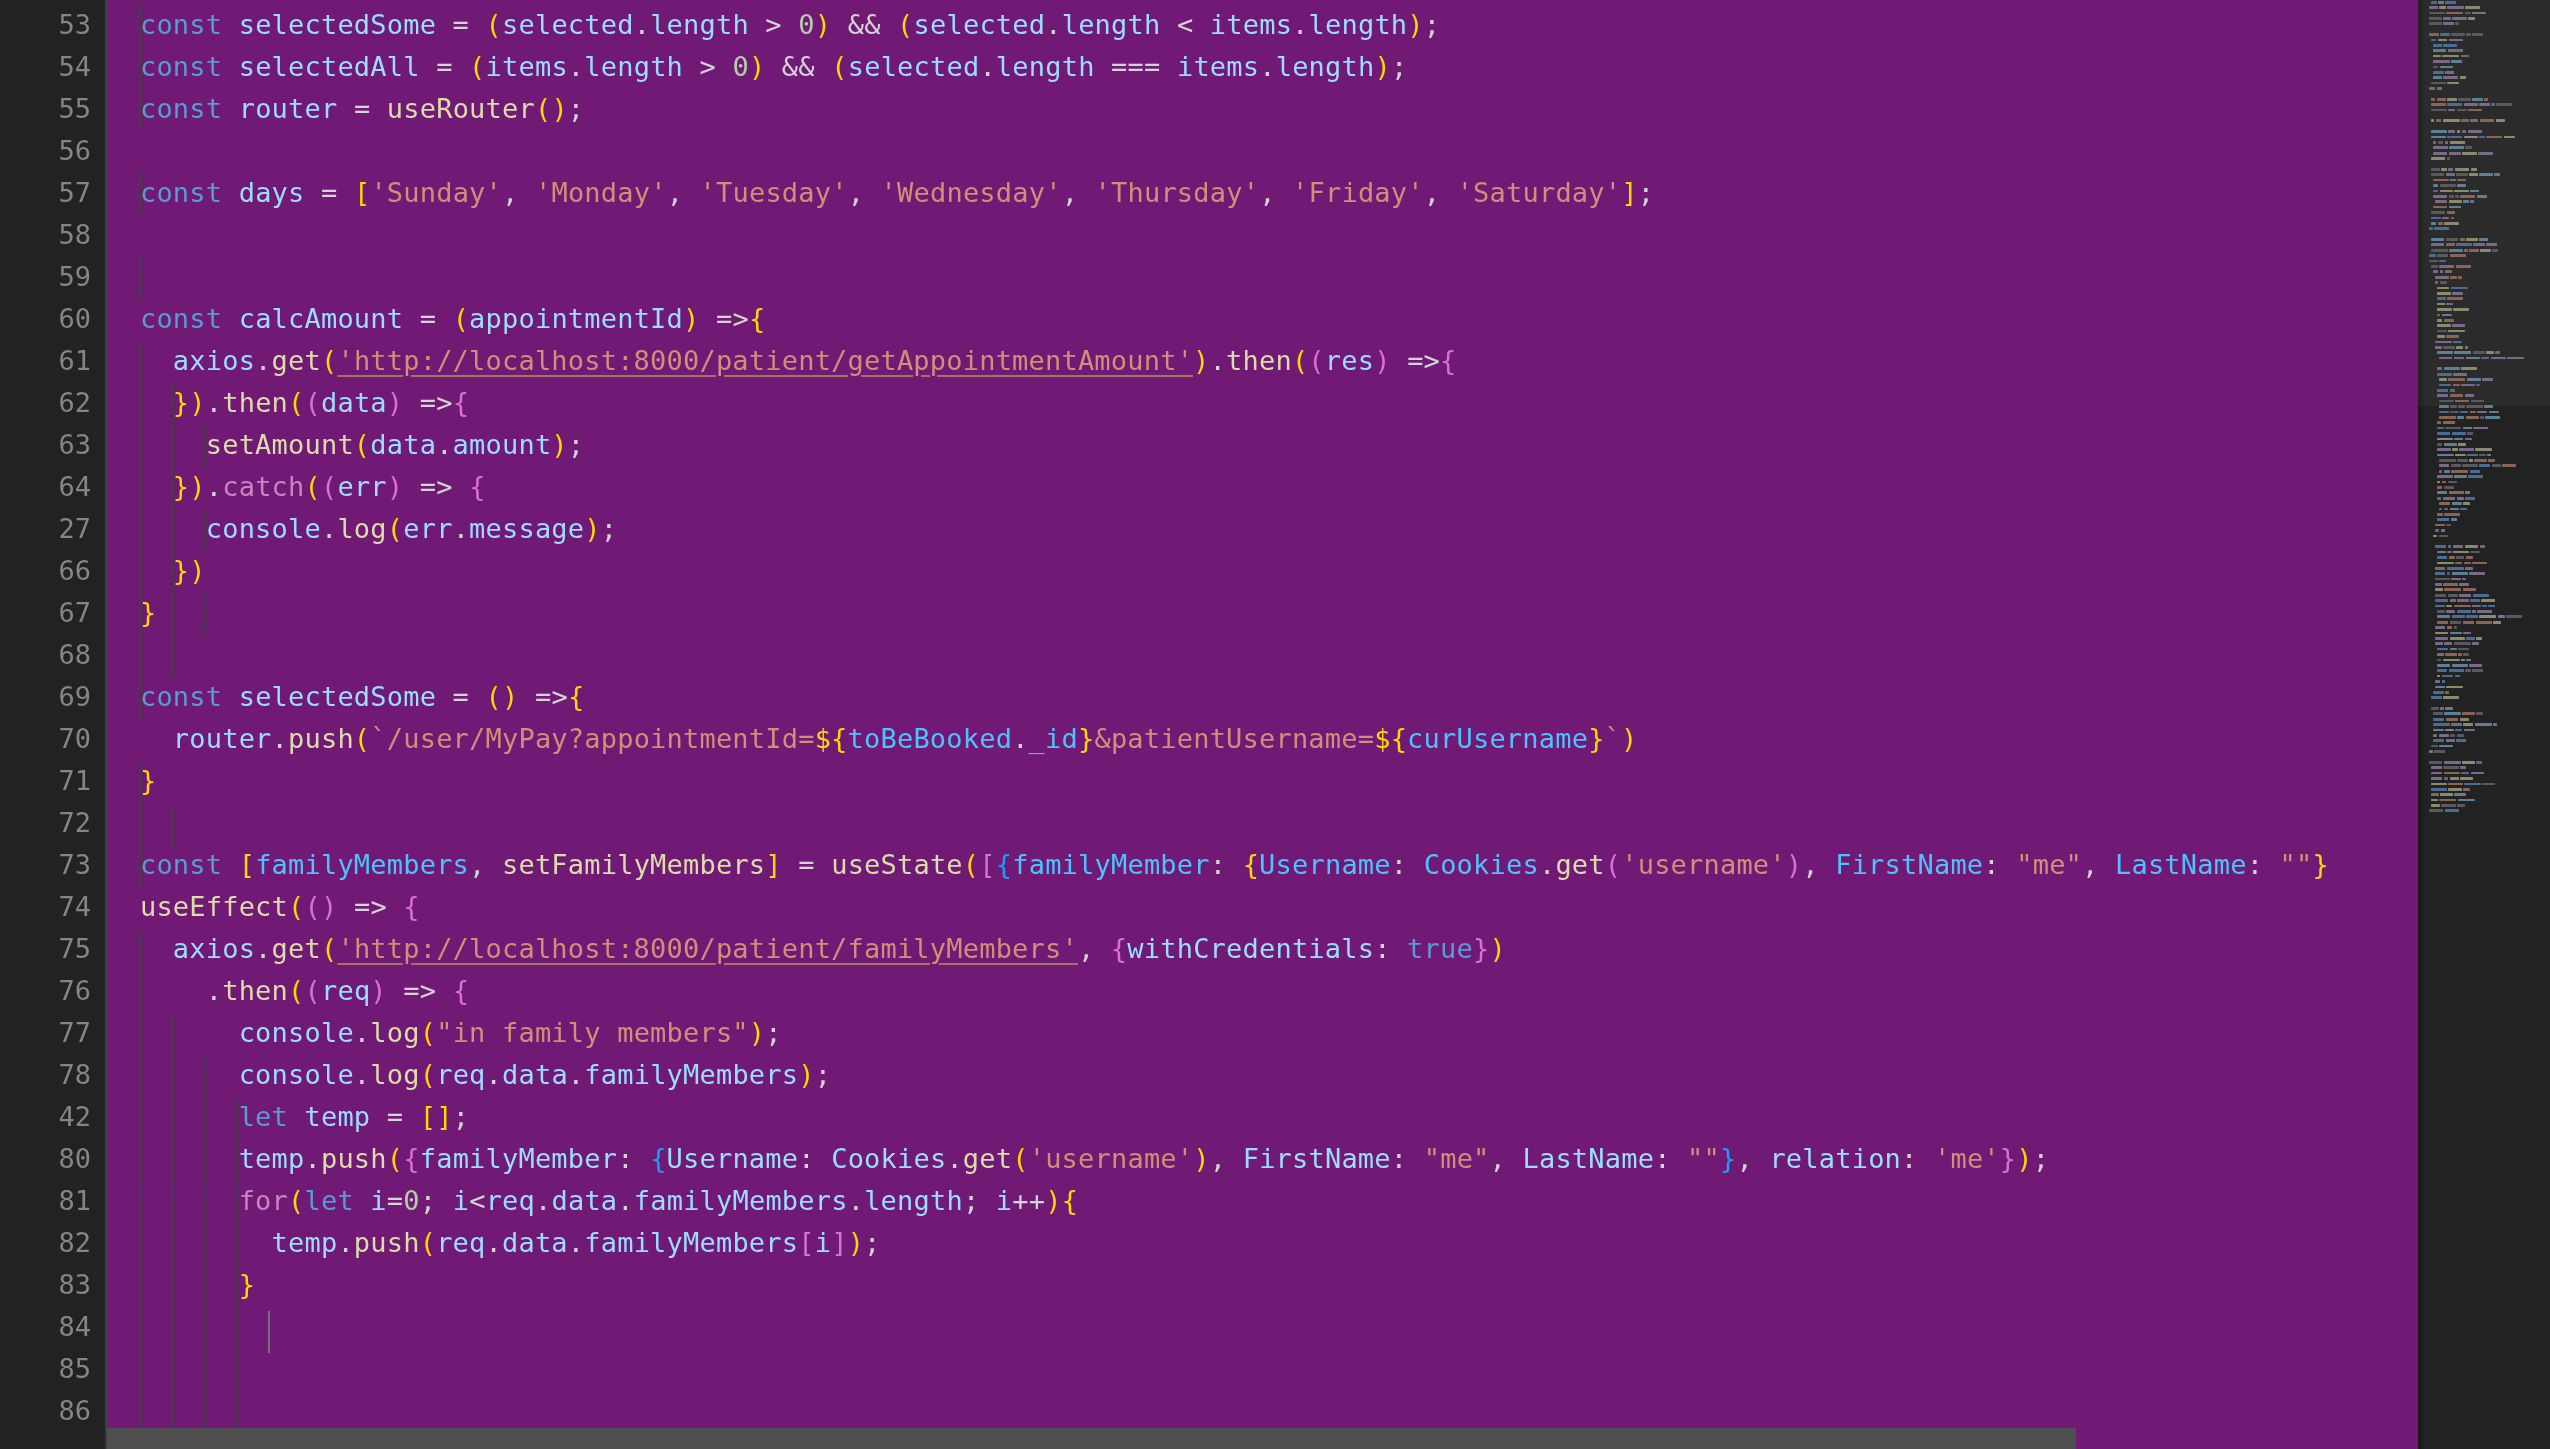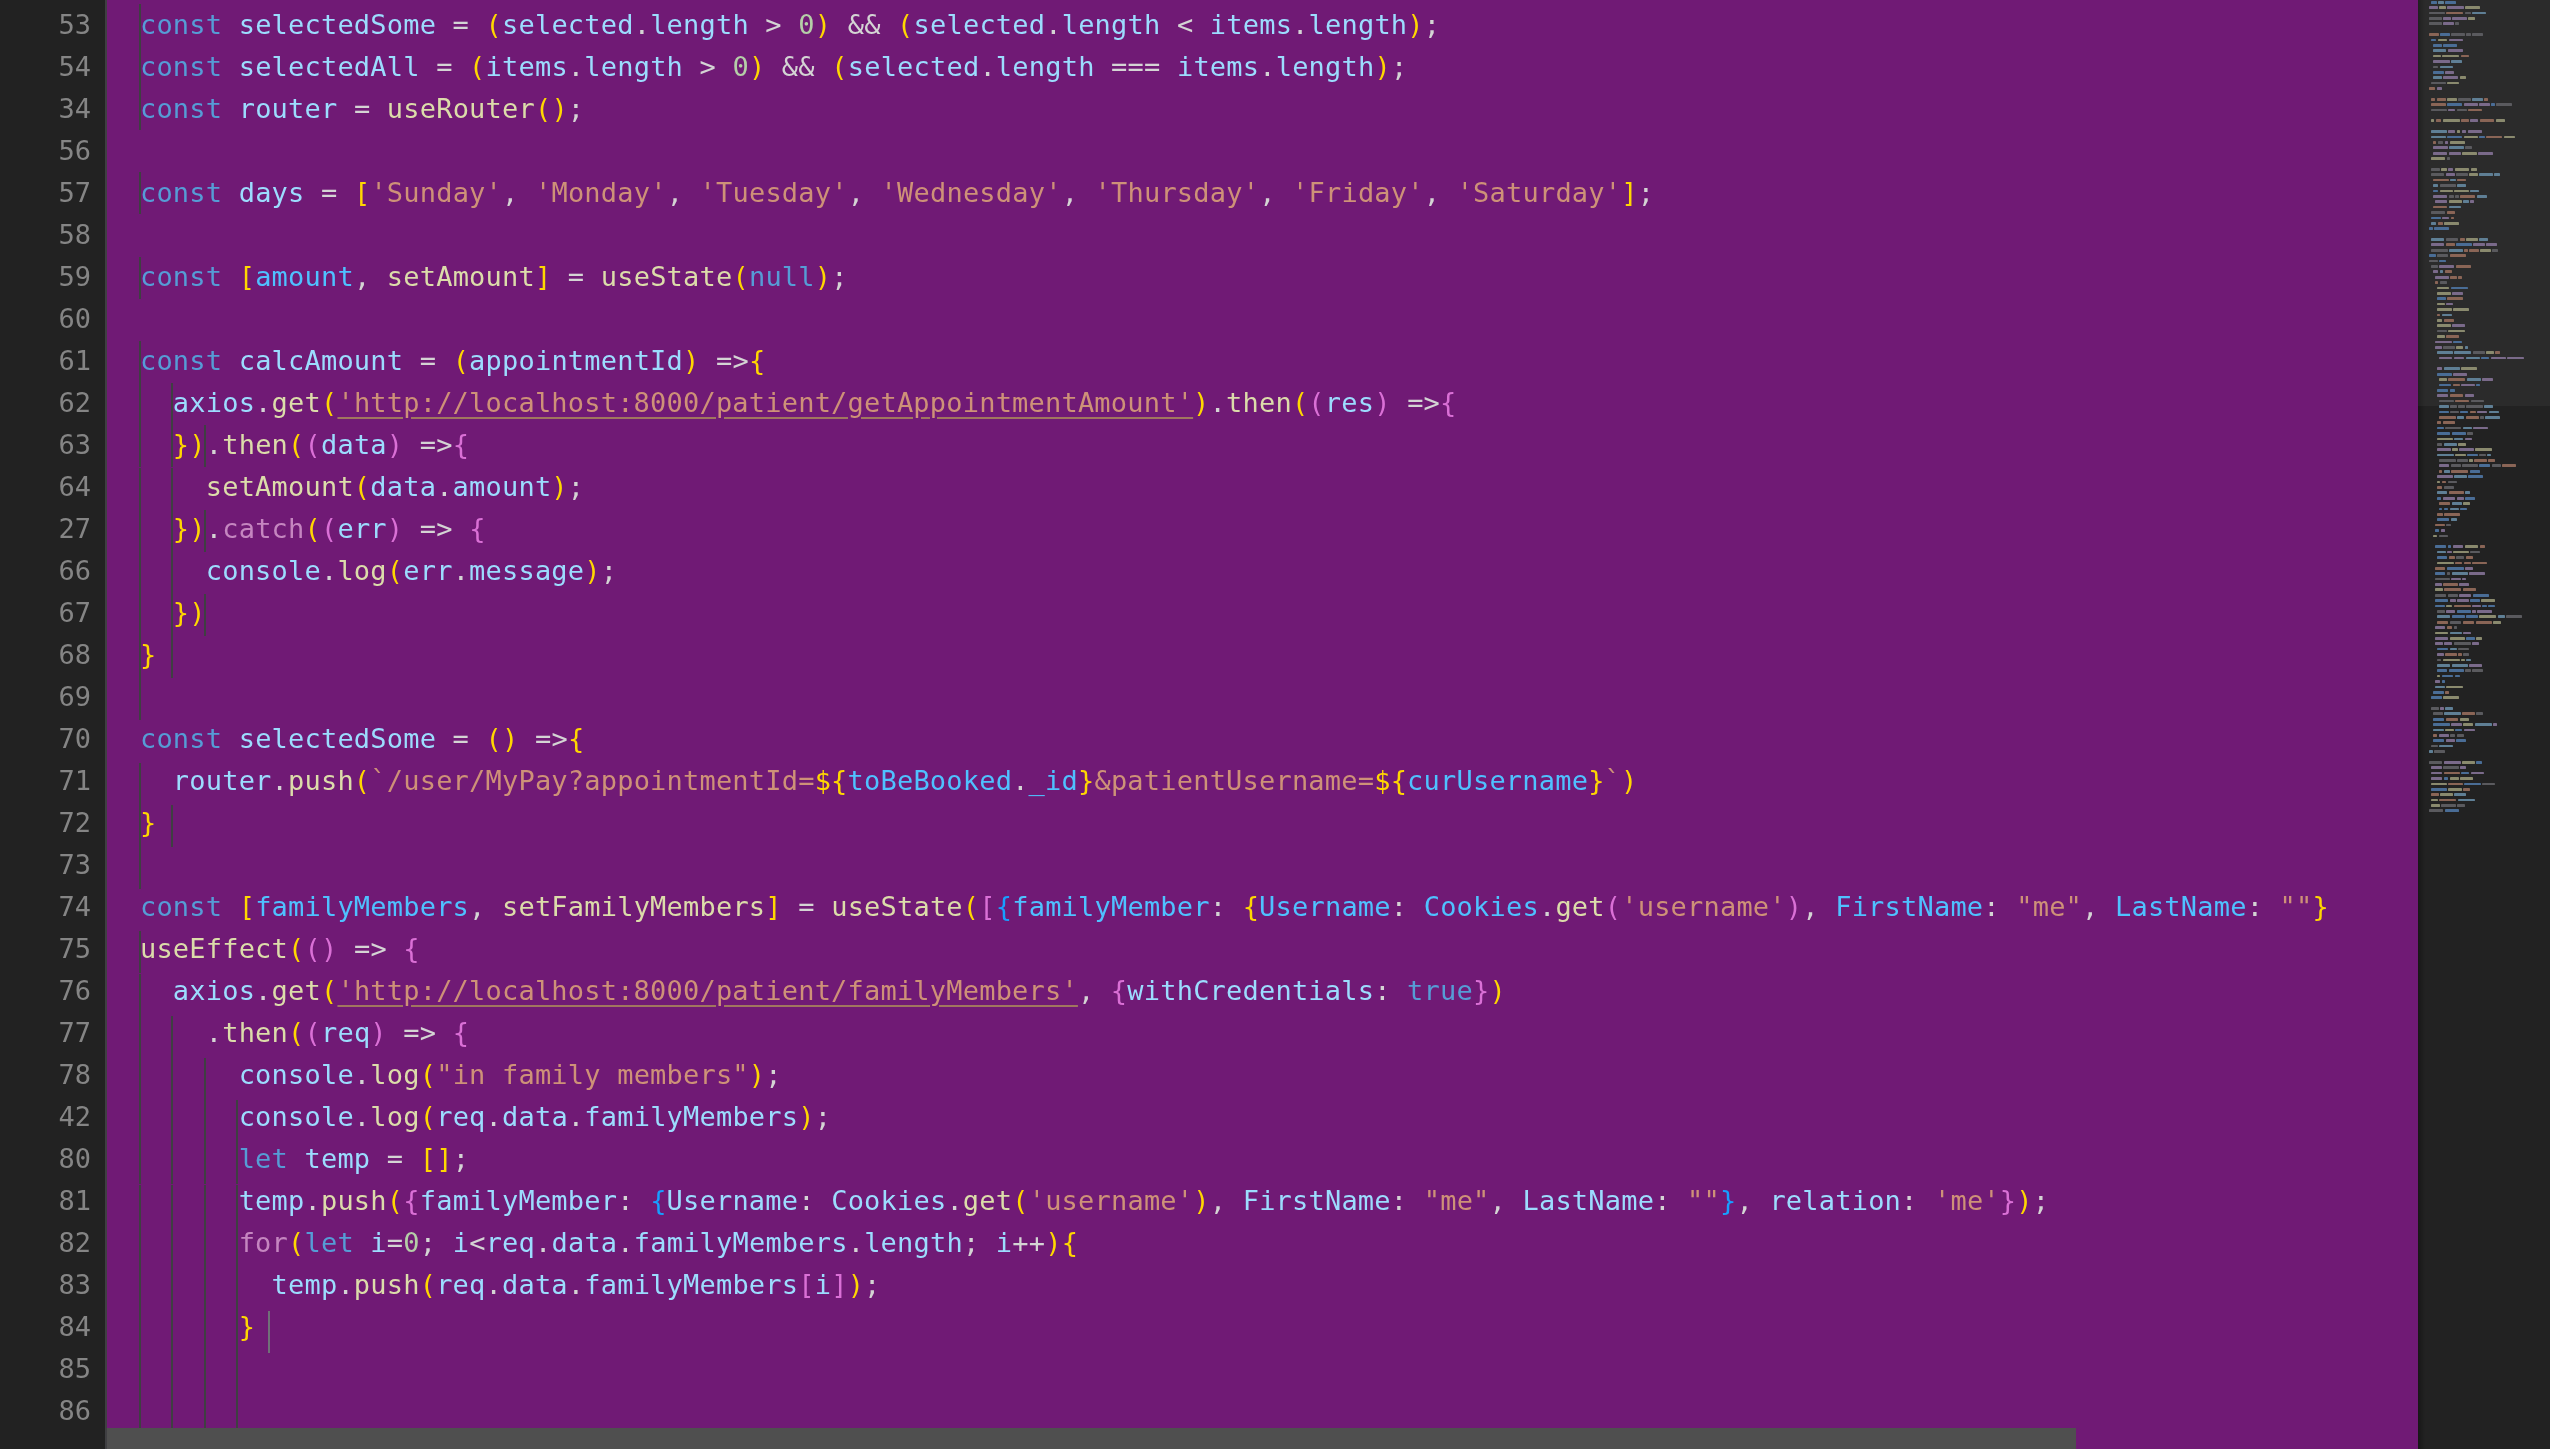--- a/index.html
+++ b/index.html
@@ -184,21 +184,21 @@
   }
 </style>
 </head>
 <body>
 
 <div id="editor">
 
   <div class="gutter">
     <div class="gutter-line">53</div>
     <div class="gutter-line">54</div>
-    <div class="gutter-line">34</div>
+    <div class="gutter-line">55</div>
     <div class="gutter-line">56</div>
     <div class="gutter-line">57</div>
     <div class="gutter-line">58</div>
     <div class="gutter-line">59</div>
     <div class="gutter-line">60</div>
     <div class="gutter-line">61</div>
     <div class="gutter-line">62</div>
     <div class="gutter-line">63</div>
     <div class="gutter-line">64</div>
     <div class="gutter-line">27</div>
@@ -300,21 +300,20 @@
         <div class="iguide" style="left: 97px; top: 1395px; height: 42px;"></div>
         <div class="iguide" style="left: 129px; top: 1395px; height: 42px;"></div>
       </div>
 
     <div class="code-line">  <span class="t-kw">const</span> <span class="t-var">selectedSome</span> <span class="t-op">=</span> <span class="t-p1">(</span><span class="t-var">selected</span><span class="t-op">.</span><span class="t-var">length</span> <span class="t-op">&gt;</span> <span class="t-num">0</span><span class="t-p1">)</span> <span class="t-op">&amp;</span><span class="t-op">&amp;</span> <span class="t-p1">(</span><span class="t-var">selected</span><span class="t-op">.</span><span class="t-var">length</span> <span class="t-op">&lt;</span> <span class="t-var">items</span><span class="t-op">.</span><span class="t-var">length</span><span class="t-p1">)</span><span class="t-op">;</span></div>
     <div class="code-line">  <span class="t-kw">const</span> <span class="t-var">selectedAll</span> <span class="t-op">=</span> <span class="t-p1">(</span><span class="t-var">items</span><span class="t-op">.</span><span class="t-var">length</span> <span class="t-op">&gt;</span> <span class="t-num">0</span><span class="t-p1">)</span> <span class="t-op">&amp;</span><span class="t-op">&amp;</span> <span class="t-p1">(</span><span class="t-var">selected</span><span class="t-op">.</span><span class="t-var">length</span> <span class="t-op">=</span><span class="t-op">=</span><span class="t-op">=</span> <span class="t-var">items</span><span class="t-op">.</span><span class="t-var">length</span><span class="t-p1">)</span><span class="t-op">;</span></div>
     <div class="code-line">  <span class="t-kw">const</span> <span class="t-var">router</span> <span class="t-op">=</span> <span class="t-fn">useRouter</span><span class="t-p1">(</span><span class="t-p1">)</span><span class="t-op">;</span></div>
     <div class="code-line">&nbsp;</div>
     <div class="code-line">  <span class="t-kw">const</span> <span class="t-var">days</span> <span class="t-op">=</span> <span class="t-p1">[</span><span class="t-str">'Sunday'</span><span class="t-op">,</span> <span class="t-str">'Monday'</span><span class="t-op">,</span> <span class="t-str">'Tuesday'</span><span class="t-op">,</span> <span class="t-str">'Wednesday'</span><span class="t-op">,</span> <span class="t-str">'Thursday'</span><span class="t-op">,</span> <span class="t-str">'Friday'</span><span class="t-op">,</span> <span class="t-str">'Saturday'</span><span class="t-p1">]</span><span class="t-op">;</span></div>
     <div class="code-line">&nbsp;</div>
-    <div class="code-line">  <span class="t-kw">const</span> <span class="t-p1">[</span><span class="t-varb">amount</span><span class="t-op">,</span> <span class="t-fn">setAmount</span><span class="t-p1">]</span> <span class="t-op">=</span> <span class="t-fn">useState</span><span class="t-p1">(</span><span class="t-kw">null</span><span class="t-p1">)</span><span class="t-op">;</span></div>
     <div class="code-line">&nbsp;</div>
     <div class="code-line">  <span class="t-kw">const</span> <span class="t-var">calcAmount</span> <span class="t-op">=</span> <span class="t-p1">(</span><span class="t-var">appointmentId</span><span class="t-p1">)</span> <span class="t-op">=</span><span class="t-op">&gt;</span><span class="t-p1">{</span></div>
     <div class="code-line">    <span class="t-var">axios</span><span class="t-op">.</span><span class="t-fn">get</span><span class="t-p1">(</span><span class="t-link">'http://localhost:8000/patient/getAppointmentAmount'</span><span class="t-p1">)</span><span class="t-op">.</span><span class="t-fn">then</span><span class="t-p1">(</span><span class="t-p2">(</span><span class="t-var">res</span><span class="t-p2">)</span> <span class="t-op">=</span><span class="t-op">&gt;</span><span class="t-p2">{</span></div>
     <div class="code-line">    <span class="t-p1">}</span><span class="t-p1">)</span><span class="t-op">.</span><span class="t-fn">then</span><span class="t-p1">(</span><span class="t-p2">(</span><span class="t-var">data</span><span class="t-p2">)</span> <span class="t-op">=</span><span class="t-op">&gt;</span><span class="t-p2">{</span></div>
     <div class="code-line">      <span class="t-fn">setAmount</span><span class="t-p1">(</span><span class="t-var">data</span><span class="t-op">.</span><span class="t-var">amount</span><span class="t-p1">)</span><span class="t-op">;</span></div>
     <div class="code-line">    <span class="t-p1">}</span><span class="t-p1">)</span><span class="t-op">.</span><span class="t-ctl">catch</span><span class="t-p1">(</span><span class="t-p2">(</span><span class="t-var">err</span><span class="t-p2">)</span> <span class="t-op">=</span><span class="t-op">&gt;</span> <span class="t-p2">{</span></div>
     <div class="code-line">      <span class="t-var">console</span><span class="t-op">.</span><span class="t-fn">log</span><span class="t-p1">(</span><span class="t-var">err</span><span class="t-op">.</span><span class="t-var">message</span><span class="t-p1">)</span><span class="t-op">;</span></div>
     <div class="code-line">    <span class="t-p1">}</span><span class="t-p1">)</span></div>
     <div class="code-line">  <span class="t-p1">}</span></div>
     <div class="code-line">&nbsp;</div>

